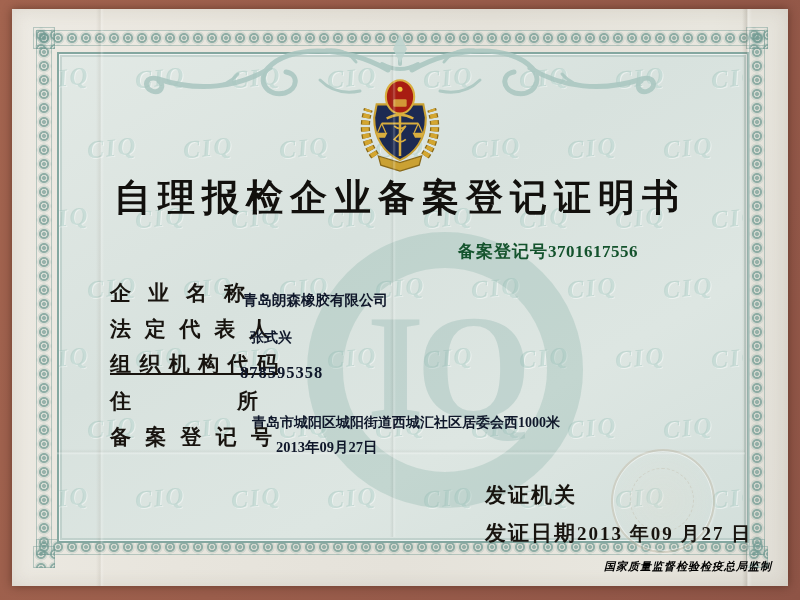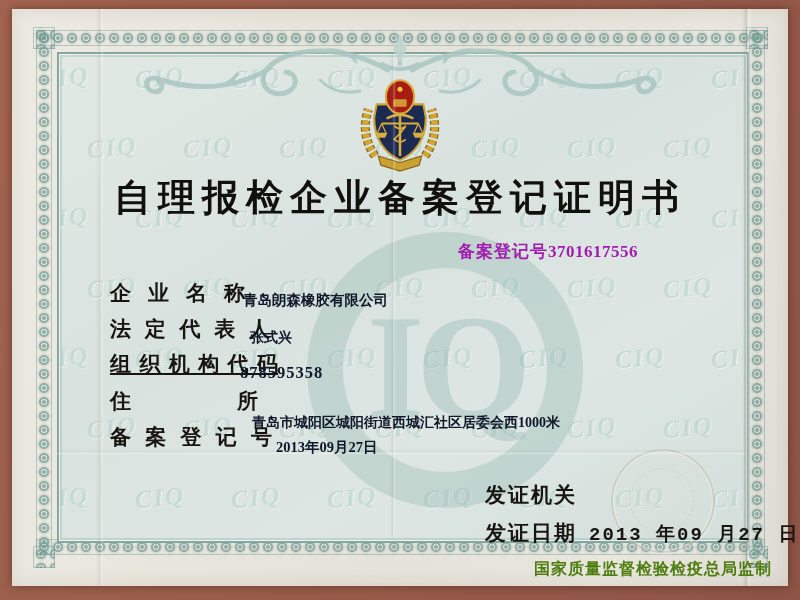--- a/index.html
+++ b/index.html
@@ -80,42 +80,42 @@
   .crease.v3{left:742px;top:9px;width:10px;height:577px;
     background:linear-gradient(90deg,transparent,rgba(110,100,85,.18) 45%,rgba(255,255,255,.28) 62%,transparent);}
   .crease.h1{left:57px;top:449px;width:688px;height:6px;
     background:linear-gradient(180deg,transparent,rgba(120,125,118,.08) 45%,rgba(255,255,255,.30) 70%,transparent);}
   
   .title{
     position:absolute;left:0;top:173px;width:800px;margin:0;
     text-align:center;font-family:"Liberation Sans",sans-serif;
     font-size:37px;font-weight:700;letter-spacing:7px;color:#12100d;
   }
-  .regline{position:absolute;left:458px;top:240px;font-size:17px;color:#a21caf;white-space:nowrap;}
+  .regline{position:absolute;left:458px;top:240px;font-size:17px;color:#14532d;white-space:nowrap;}
   .regline .lab{font-weight:600;letter-spacing:1px;}
   .regline .num{font-weight:600;letter-spacing:.5px;}
   .flabel{
     position:absolute;left:110px;font-size:21px;font-weight:700;color:#18140f;
     text-align:justify;text-align-last:justify;white-space:normal;line-height:1.15;
   }
   .fl1{top:281px;width:135px;} .fl2{top:317px;width:160px;} .fl3{top:352px;width:168px;text-decoration:underline;}
   .fl4{top:389px;width:148px;} .fl5{top:425px;width:162px;}
   .fvalue{position:absolute;color:#0f172a;font-weight:600;white-space:nowrap;}
   .fv1{left:243px;top:291px;font-size:14.5px;}
   .fv2{left:250px;top:329px;font-size:14px;}
   .fv3{left:240px;top:363px;font-size:16.5px;letter-spacing:1px;}
   .fv4{left:252px;top:414px;font-size:14px;}
   .fv5{left:228px;top:438px;font-size:14.5px;margin-left:48px;}
   .authority{position:absolute;left:485px;top:481px;font-size:21px;font-weight:700;letter-spacing:2px;color:#18140f;white-space:nowrap;}
   .issuedate{position:absolute;left:485px;top:519px;white-space:nowrap;color:#18140f;}
   .issuedate .lab{font-size:21px;font-weight:700;letter-spacing:2px;}
-  .issuedate .val{font-size:19px;font-weight:600;letter-spacing:2px;margin-left:12px;font-family:Liberation Mono, monospace;}
+  .issuedate .val{font-size:19px;font-weight:600;letter-spacing:2px;margin-left:0;}
   .footer{
-    position:absolute;right:28px;top:559px;font-size:16px;font-weight:700;
-    letter-spacing:1px;color:#4d7c0f;white-space:nowrap;
+    position:absolute;right:28px;top:559px;font-size:11px;font-weight:700;
+    letter-spacing:1px;color:#000000;white-space:nowrap;font-style:italic;
   }
 </style>
 </head>
 <body>
 
 <div class="paper"></div>
 
 <div class="lace top"></div>
 <div class="lace bottom"></div>
 <div class="lace left"></div>

